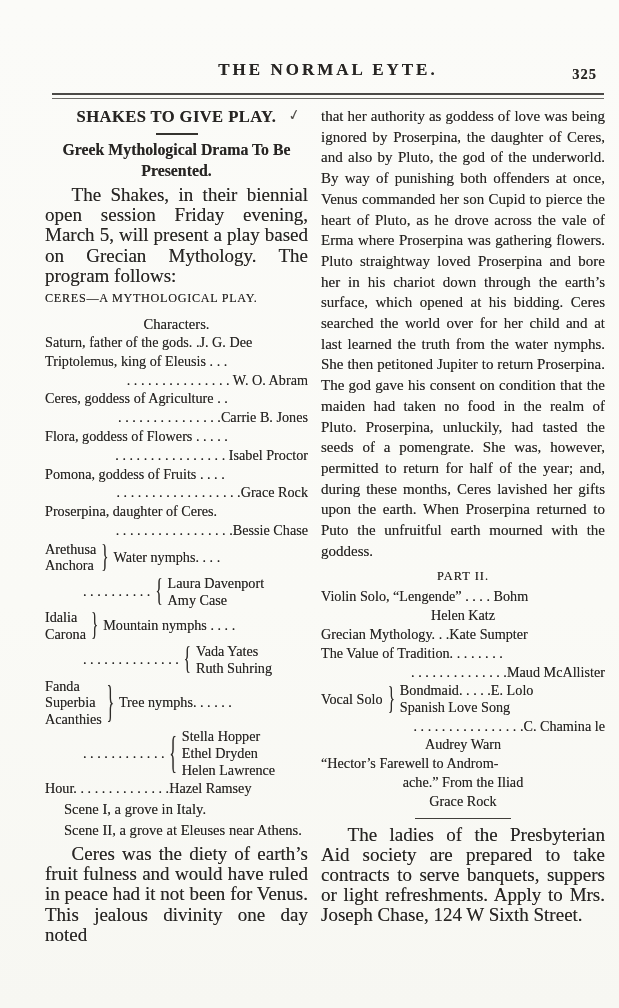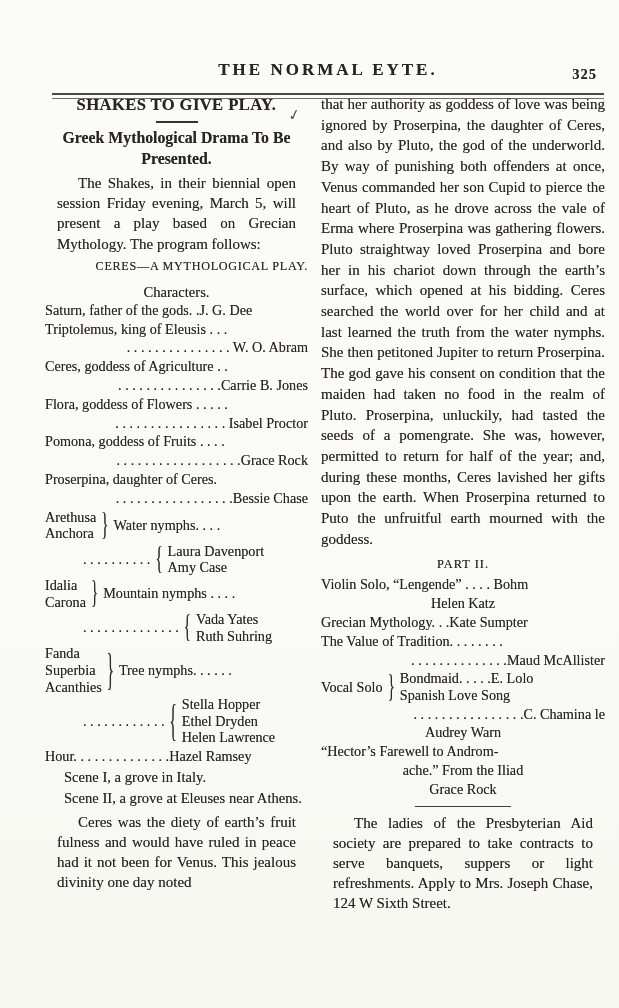--- a/index.html
+++ b/index.html
@@ -12,30 +12,30 @@
   }
   
   .masthead{position:absolute;top:60px;left:50px;width:556px;text-align:center;}
   .mast-title{font-size:17px;font-weight:bold;letter-spacing:3px;}
   .page-num{position:absolute;right:22px;top:66px;font-size:14.5px;font-weight:bold;letter-spacing:1px;}
   .rule-double{position:absolute;top:93px;left:52px;width:552px;height:3px;
     border-top:2.5px solid #4b4946;border-bottom:1.2px solid #6d6b67;}
   .checkmark{position:absolute;left:288px;top:106px;font-size:15px;color:#55524e;
     transform:rotate(-12deg);text-shadow:none;}
   
-  .columns{position:absolute;top:92px;left:45px;width:560px;display:flex;gap:13px;}
+  .columns{position:absolute;top:104px;left:45px;width:560px;display:flex;gap:13px;}
   .col-left{width:263px;flex:none;}
   .col-right{width:284px;flex:none;}
   
   .headline{margin:3px 0 0;font-size:16.6px;font-weight:bold;text-align:center;letter-spacing:.4px;}
   .headline-rule{width:42px;border-top:2px solid #35332f;margin:6px auto 5px;}
   .subhead{font-size:15.8px;font-weight:bold;text-align:center;line-height:20px;margin:1px 0 0;}
-  .para{font-size:15px;line-height:20.2px;text-align:justify;text-indent:1.4em;margin:4px 12px 0;}
+  .para{font-size:19px;line-height:20.2px;text-align:justify;text-indent:1.4em;margin:4px 0 0;}
   .noindent{text-indent:0;}
-  .smallcaps-title{font-size:12.2px;text-align:right;letter-spacing:.7px;margin-top:5px;}
+  .smallcaps-title{font-size:12.2px;text-align:left;letter-spacing:.7px;margin-top:5px;}
   .characters{font-size:14.6px;text-align:center;margin-top:10px;}
   
   .cast-line,.prog-line{font-size:14.2px;line-height:18.8px;white-space:nowrap;}
   .cl-right{text-align:right;}
   .center{text-align:center;}
   
   .bgroup,.rgroup{display:flex;align-items:center;font-size:14.2px;margin:1px 0;}
   .bnames span,.rnames span,.vlines span{display:block;line-height:16.6px;white-space:nowrap;}
   .brace{display:inline-block;font-size:15px;margin:0 5px;transform:scaleY(2.05);transform-origin:center;color:#2d2b28;}
   .brace.b3{transform:scaleY(3.0);}

